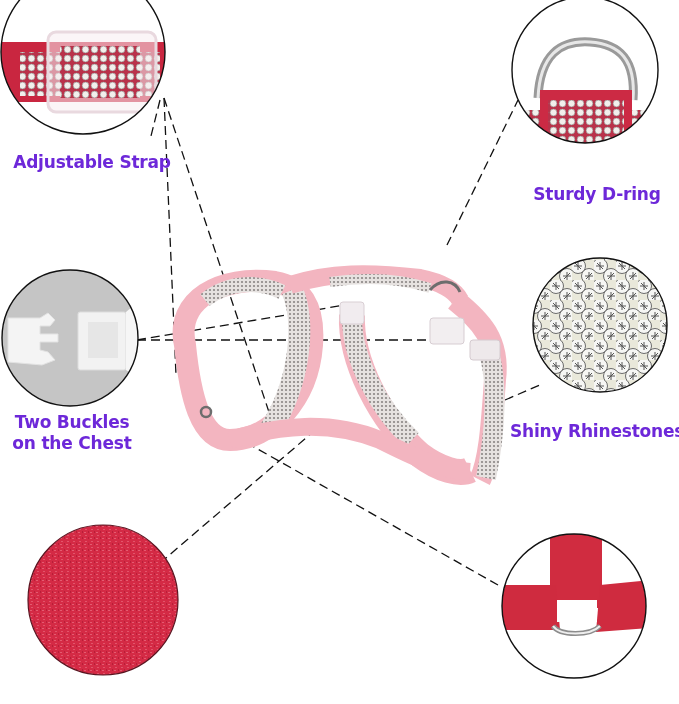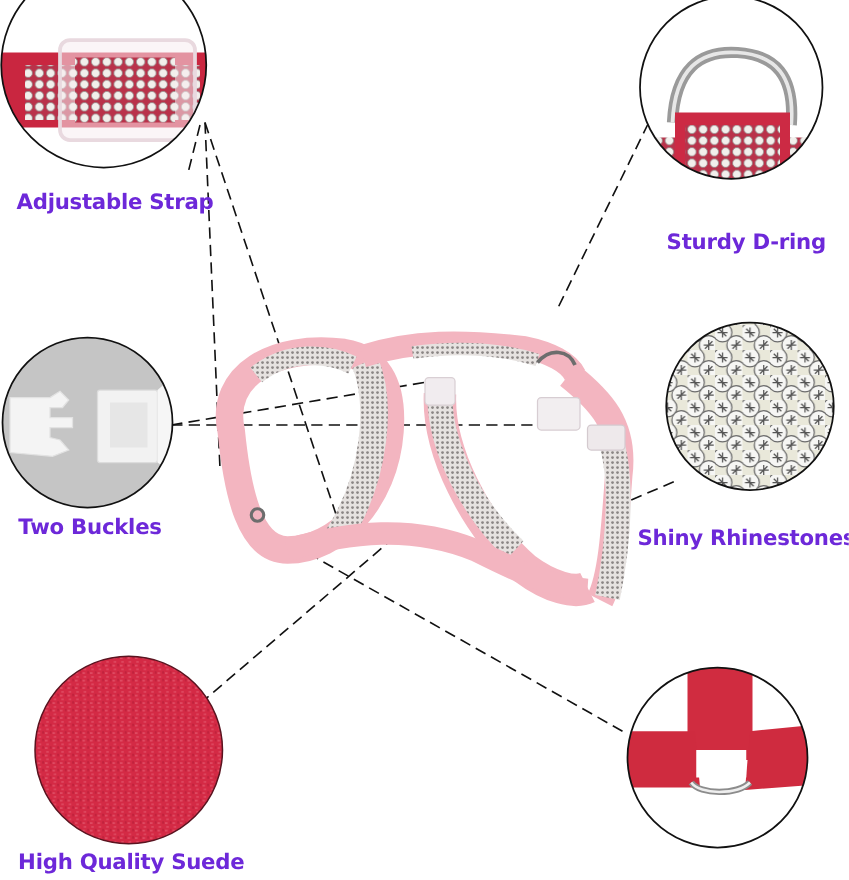--- a/index.html
+++ b/index.html
@@ -152,24 +152,22 @@
 <div class="label" style="left:6px; top:152px; width:172px;">
   <span>Adjustable Strap</span>
 </div>
 
 <div class="label" style="left:522px; top:160px; width:150px;margin-top:24px;">
   <span>Sturdy D-ring</span>
 </div>
 
 <div class="label" style="left:2px; top:412px; width:140px;">
   <span>Two Buckles</span>
+  <span>on the Chest</span>
 </div>
 
 <div class="label" style="left:510px; top:421px; width:170px;">
   <span>Shiny Rhinestones</span>
 </div>
 
-<div class="label" style="left:10px; top:680px; width:190px;">
-  <span>High Quality Suede</span>
-</div>
 
 
 </div>
 
 </body></html>

